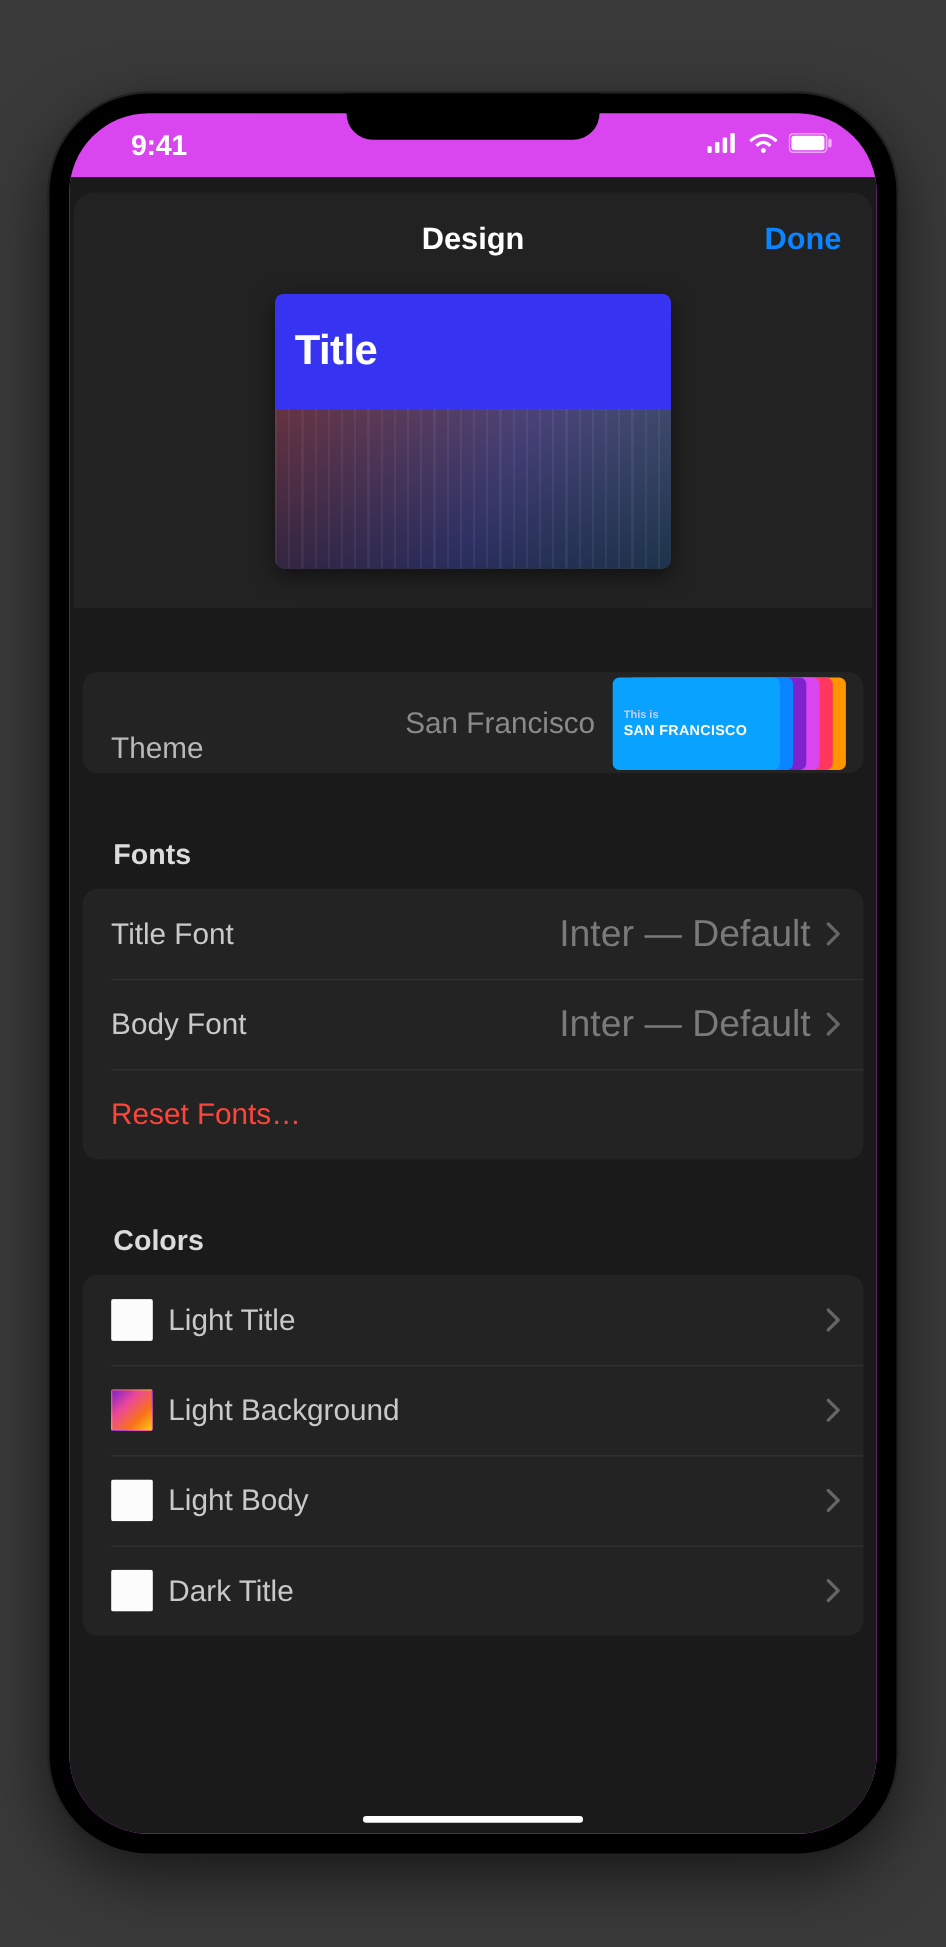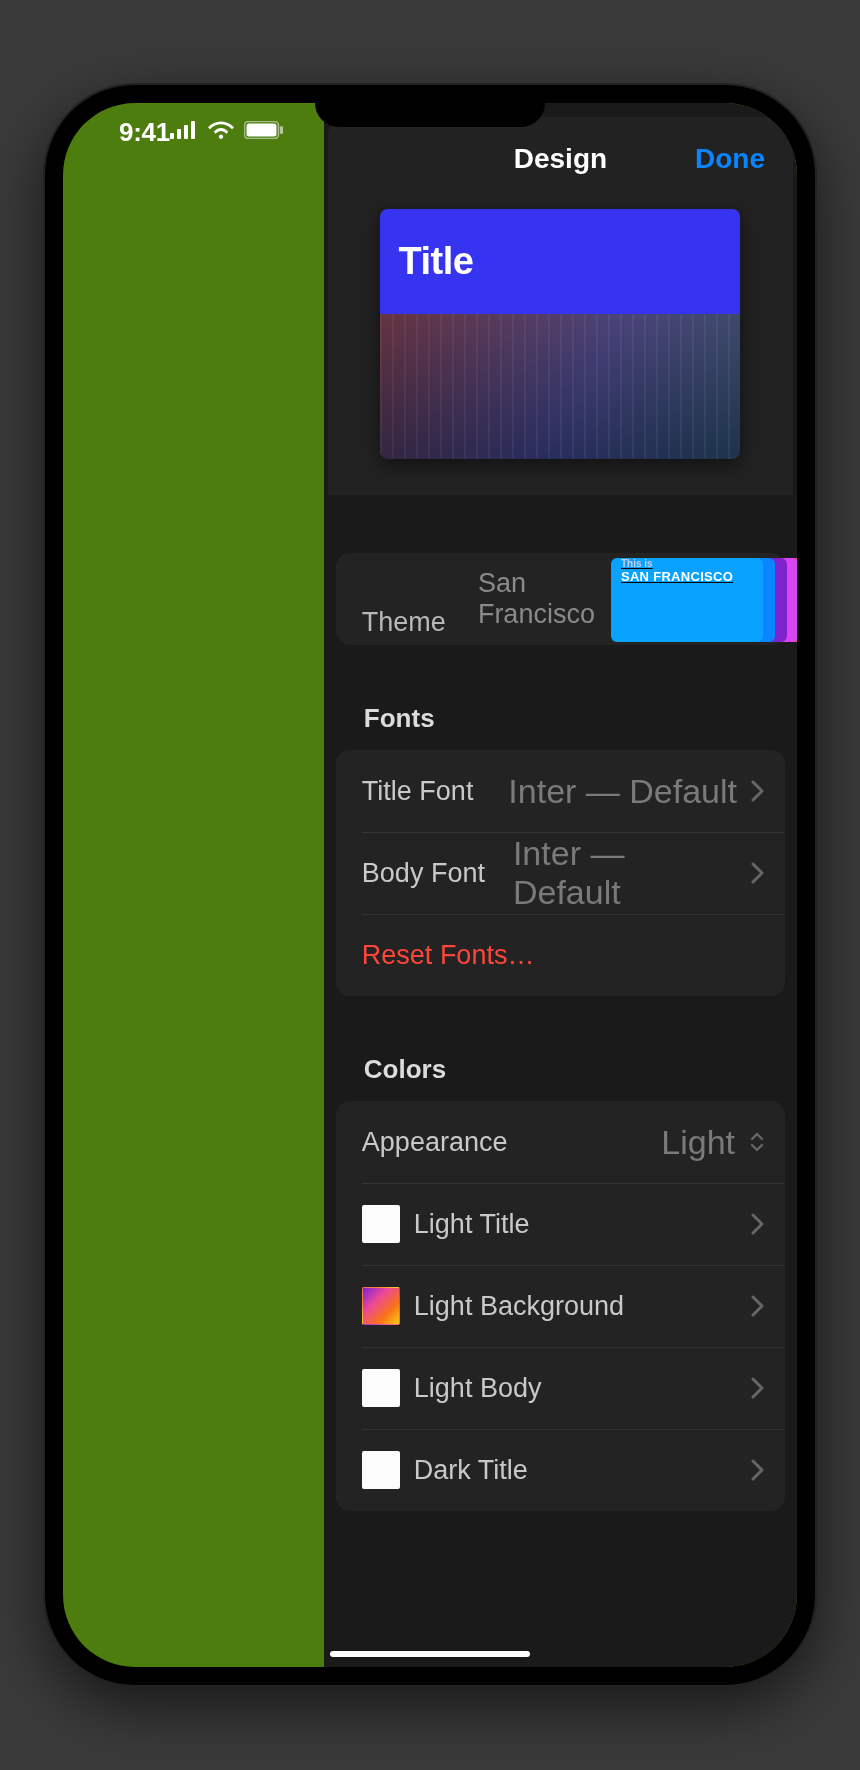--- a/index.html
+++ b/index.html
@@ -18,26 +18,26 @@
     height: 1600px;
     background: #000;
     border-radius: 90px;
     padding: 18px;
     position: relative;
     box-shadow: 0 0 0 2px #222, 0 20px 60px rgba(0,0,0,0.6);
   }
   .screen {
     width: 100%;
     height: 100%;
-    background: #4d7c0f;
+    background: #d946ef;
     border-radius: 72px;
     overflow: hidden;
     position: relative;
     display: flex;
-    flex-direction: row;
+    flex-direction: column;
   }
   .status-bar {
     height: 58px;
     display: flex;
     justify-content: space-between;
     align-items: center;
     padding: 0 40px 0 56px;
     color: #fff;
   }
   .status-time { font-size: 26px; font-weight: 600; letter-spacing: -0.3px; }
@@ -126,21 +126,21 @@
     border-radius: 6px;
     top: 2px;
   }
   .theme-thumb .c1 { background:#ff9500; left:60px; }
   .theme-thumb .c2 { background:#ff375f; left:48px; }
   .theme-thumb .c3 { background:#d946ef; left:36px; }
   .theme-thumb .c4 { background:#7e22ce; left:24px; }
   .theme-thumb .c5 { background:#0a84ff; left:12px; }
   .theme-thumb .c6 {
     background:#0aa2ff; left:0;
-    display:flex; flex-direction:column; justify-content:flex-start; padding:0 10px;text-decoration:underline;
+    display:flex; flex-direction:column; justify-content:center; padding:0 10px;
   }
   .theme-thumb .c6 .small { font-size:10px; color:#cce; font-weight:600; }
   .theme-thumb .c6 .big { font-size:13px; color:#fff; font-weight:800; letter-spacing:0.3px; }
 
   .section-heading {
     color:#dcdcdc; font-size:26px; font-weight:600;
     padding: 0 0 16px 28px;
   }
   .group {
     background:#232323;
@@ -284,30 +284,20 @@
             </div>
             <div class="row">
               <span class="row-danger">Reset Fonts…</span>
             </div>
           </div>
         </div>
 
         <div class="section">
           <div class="section-heading">Colors</div>
           <div class="group">
-            <div class="row">
-              <span class="row-label">Appearance</span>
-              <span class="row-spacer"></span>
-              <span class="row-value">Light</span>
-              <span class="updown">
-                <svg width="16" height="24" viewBox="0 0 16 24">
-                    <path d="M3 9l5-5 5 5M3 15l5 5 5-5" stroke="#666" stroke-width="2.4" fill="none" stroke-linecap="round" stroke-linejoin="round"></path>
-                  </svg>
-              </span>
-            </div>
 
             <div class="row">
               <div class="swatch swatch-white"></div>
               <span class="row-label">Light Title</span>
               <span class="row-spacer"></span>
               <span class="chevron">
                 <svg width="14" height="22" viewBox="0 0 14 22">
                     <path d="M2 2l9 9-9 9" stroke="#666" stroke-width="3" fill="none" stroke-linecap="round" stroke-linejoin="round"></path>
                   </svg>
               </span>

